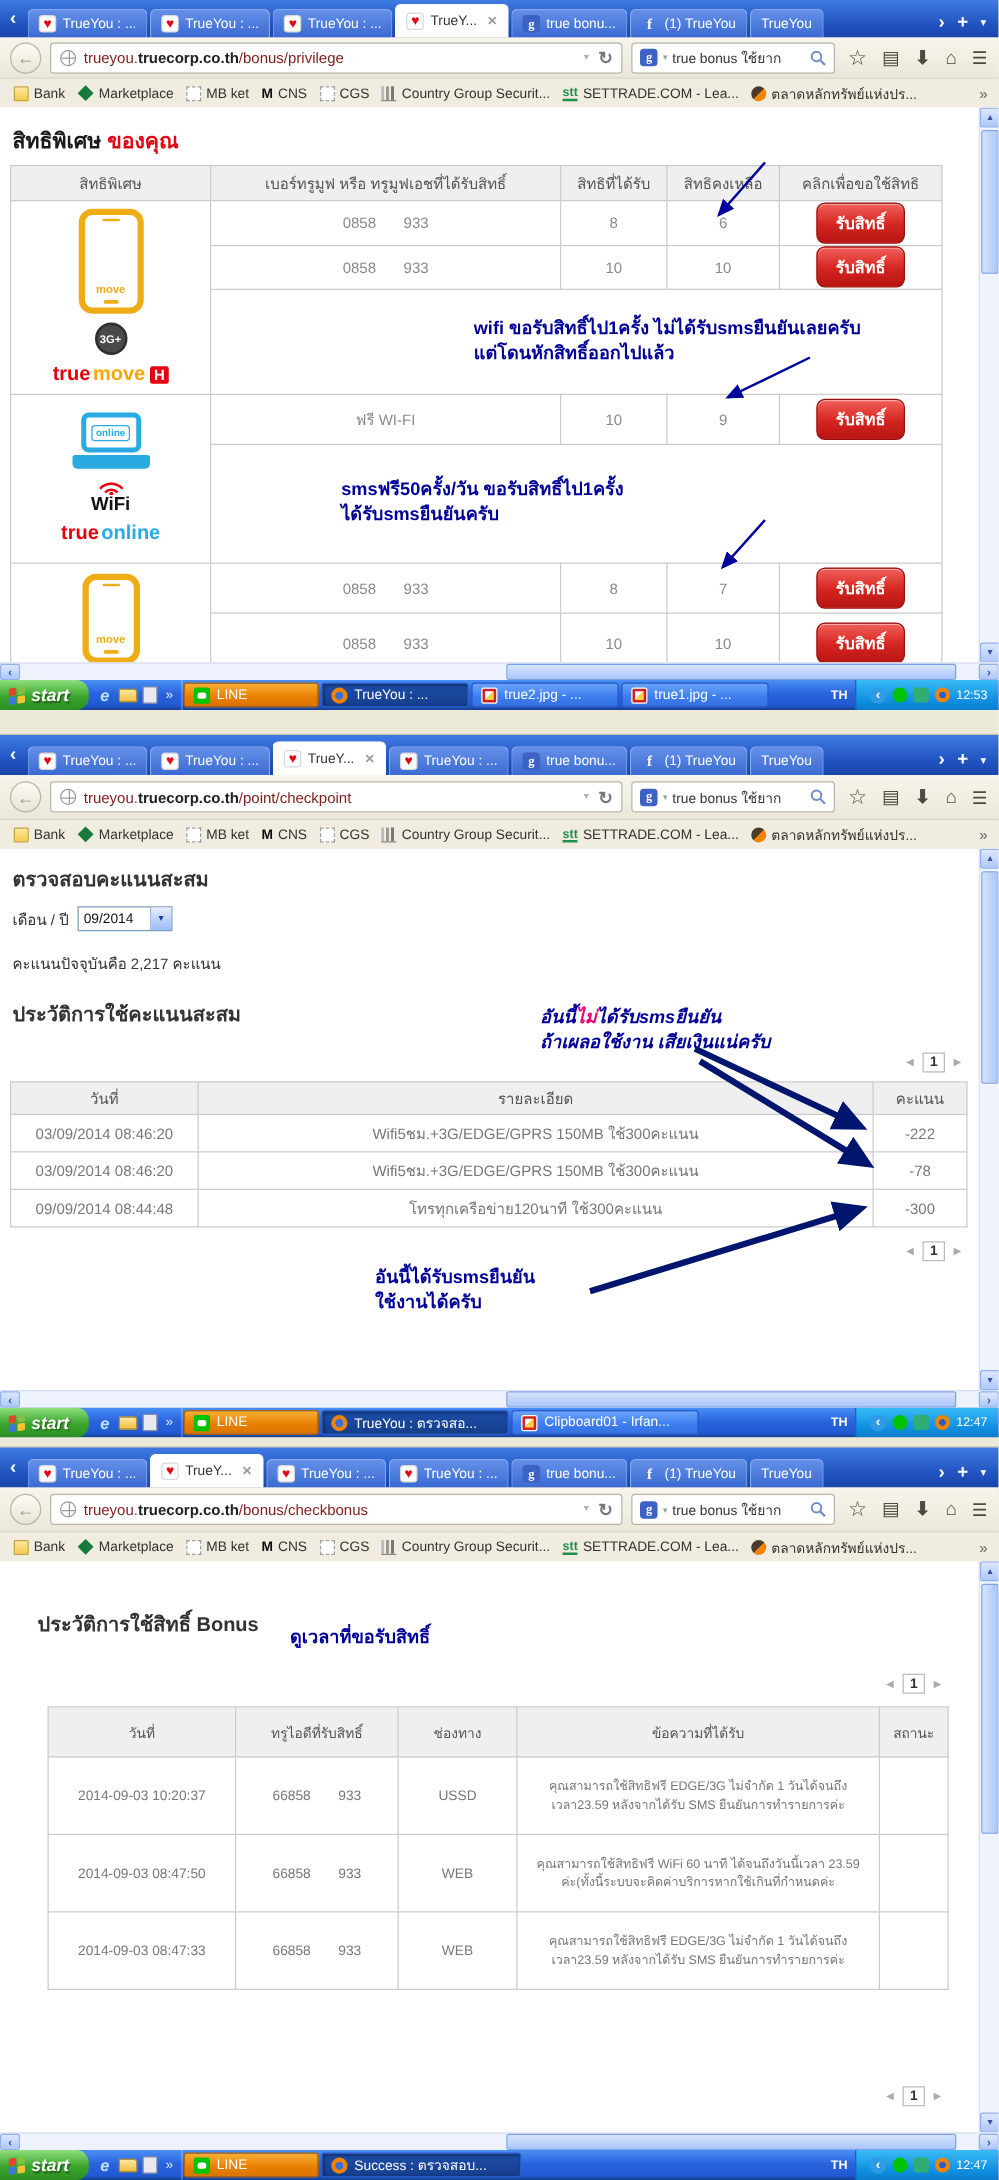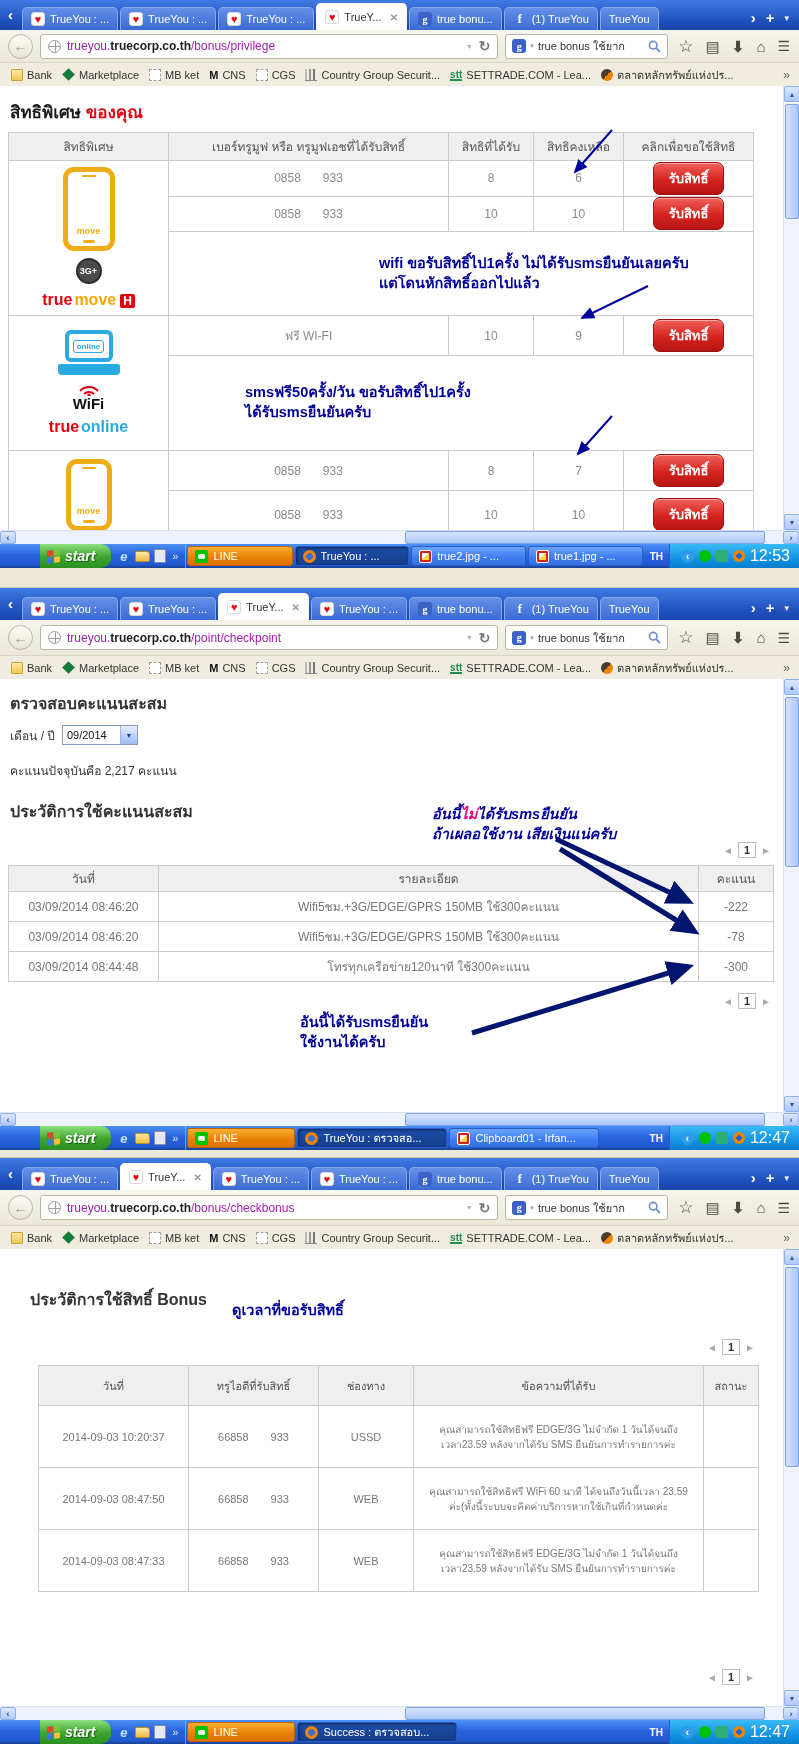--- a/index.html
+++ b/index.html
@@ -28,21 +28,21 @@
 .tc-list { font-size: 9px; }
 .tc-right { font-size: 15px; font-weight: bold; }
 
 
 .navbar { flex: 0 0 33px; background: linear-gradient(#f7f5ec, #ebe8d9); border-bottom: 1px solid #d9d5c3; display: flex; align-items: center; gap: 7px; padding: 0 8px; }
 .back-btn { width: 25px; height: 25px; border-radius: 50%; border: 1px solid #b9b6a8; background: linear-gradient(#fcfbf6, #e8e5d6); color: #9a9786; display: flex; align-items: center; justify-content: center; font-size: 14px; flex: 0 0 auto; }
 .urlbox { flex: 1 1 auto; height: 25px; background: #fff; border: 1px solid #b9b6a8; border-radius: 3px; display: flex; align-items: center; gap: 6px; padding: 0 7px; font-size: 12px; min-width: 0; }
 .globe-icon { flex: 0 0 auto; width: 13px; height: 13px; border: 1px solid #9a9a9a; border-radius: 50%; position: relative; overflow: hidden; }
 .globe-icon i { position: absolute; left: 0; right: 0; top: 50%; border-top: 1px solid #9a9a9a; }
 .globe-icon b { position: absolute; top: 0; bottom: 0; left: 50%; border-left: 1px solid #9a9a9a; }
-.url-sub, .url-path { color: #a21caf; }
+.url-sub, .url-path { color: #7f1d1d; }
 .url-domain { color: #222; font-weight: bold; }
 .url-spacer { flex: 1; }
 .url-drop { color: #b0b0b0; font-size: 7px; }
 .url-reload { color: #777; font-size: 14px; font-weight: bold; }
 .searchbox { flex: 0 0 163px; height: 25px; background: #fff; border: 1px solid #b9b6a8; border-radius: 3px; display: flex; align-items: center; gap: 4px; padding: 0 6px; font-size: 11px; color: #333; }
 .search-caret { color: #999; font-size: 7px; }
 .search-spacer { flex: 1; }
 .nav-icons { display: flex; align-items: center; gap: 12px; color: #4d4b41; flex: 0 0 auto; padding-left: 3px; }
 .ni { font-size: 15px; line-height: 1; }
 .ni.star { font-size: 17px; }
@@ -74,21 +74,21 @@
 .vscroll { position: absolute; top: 0; right: 0; bottom: 0; width: 16px; background: #f0f3fb; border-left: 1px solid #d9e0f0; }
 .vs-btn { position: absolute; left: 0; width: 16px; height: 16px; background: linear-gradient(#dde7fd, #aec8f8); border: 1px solid #8fb0ef; border-radius: 2px; color: #35549b; font-size: 7px; display: flex; align-items: center; justify-content: center; }
 .vs-btn.up { top: 0; } .vs-btn.down { bottom: 0; }
 .vs-thumb { position: absolute; left: 1px; width: 14px; background: linear-gradient(90deg,#d7e3fd,#aac6f8); border: 1px solid #7da2e8; border-radius: 2px; }
 .hscroll { flex: 0 0 14px; position: relative; background: #eef2fc; border-top: 1px solid #d9e0f0; }
 .hs-btn { position: absolute; top: 0; width: 16px; height: 13px; background: linear-gradient(#dde7fd, #aec8f8); border: 1px solid #8fb0ef; border-radius: 2px; color: #35549b; font-size: 9px; font-weight: bold; display: flex; align-items: center; justify-content: center; }
 .hs-btn.left { left: 0; } .hs-btn.right { right: 0; }
 .hs-thumb { position: absolute; top: 0; height: 13px; background: linear-gradient(#d7e3fd,#aac6f8); border: 1px solid #7da2e8; border-radius: 2px; }
 
 
-.taskbar { flex: 0 0 24px; display: flex; align-items: stretch; background: linear-gradient(#4a90f5, #2a64dd 45%, #2059d2 85%, #16408f); color: #fff; overflow: hidden; padding-left: 40px; }
+.taskbar { flex: 0 0 24px; display: flex; align-items: stretch; background: linear-gradient(#4a90f5, #2a64dd 45%, #2059d2 85%, #16408f); color: #fff; overflow: hidden; }
 .start { display: flex; align-items: center; gap: 5px; padding: 0 16px 0 7px; background: linear-gradient(#8fe07f, #3ba52c 55%, #2c8f21); border-radius: 0 10px 10px 0; font-weight: bold; font-style: italic; font-size: 14px; text-shadow: 1px 1px 1px rgba(0,0,0,.45); flex: 0 0 auto; }
 .winflag { width: 13px; height: 13px; display: grid; grid-template-columns: 1fr 1fr; grid-template-rows: 1fr 1fr; gap: 1px; transform: skewY(-8deg); }
 .winflag span { border-radius: 1px; }
 .wf-r { background: #e0462c; } .wf-g { background: #7ec242; } .wf-b { background: #3f77d4; } .wf-y { background: #f3c334; }
 .ql { display: flex; align-items: center; gap: 4px; padding: 0 5px; border-right: 1px solid rgba(255,255,255,.35); flex: 0 0 auto; }
 .ql-ie { width: 15px; height: 15px; color: #bfe3ff; font-weight: bold; font-style: italic; font-size: 13px; display:flex; align-items:center; justify-content:center; }
 .ql-folder { width: 15px; height: 11px; background: linear-gradient(#ffe9a0, #f0be3e); border: 1px solid #b8922d; border-radius: 1px 3px 2px 2px; }
 .ql-calc { width: 12px; height: 14px; background: #e8e8f0; border: 1px solid #8888a8; border-radius: 1px; }
 .ql-more { color: #dfe9ff; font-size: 11px; padding: 0 2px; }
 .task-btn { display: flex; align-items: center; gap: 5px; margin: 2px 1px; padding: 0 7px; width: 118px; background: linear-gradient(#6aa4f8, #3c7cf0 60%, #3670de); border: 1px solid #2a5bc8; border-radius: 3px; font-size: 11px; color: #fff; white-space: nowrap; overflow: hidden; flex: 0 1 auto; }
@@ -101,21 +101,21 @@
 .tb-i.linechat { background: #00c300; position: relative; }
 .tb-i.linechat i { display:block; width: 7px; height: 5px; background: #fff; border-radius: 2px; }
 .tb-label { overflow: hidden; text-overflow: ellipsis; }
 .lang { align-self: center; font-size: 10px; font-weight: bold; padding: 0 6px; flex: 0 0 auto; }
 .tray { display: flex; align-items: center; gap: 5px; padding: 0 9px 0 11px; background: linear-gradient(#39bbf7, #0f8ee0 70%, #0b7ecb); border-left: 1px solid #1565c0; font-size: 11px; flex: 0 0 auto; margin-left: auto; }
 .tray-chev { font-size: 11px; font-weight: bold; color: #fff; background: #2f9ae6; border-radius: 50%; width: 13px; height: 13px; display: flex; align-items: center; justify-content: center; }
 .tr-i { width: 12px; height: 12px; border-radius: 2px; }
 .tr-i.line { background: #00c300; border-radius: 50%; }
 .tr-i.net { background: #2fae74; }
 .tr-i.ff { background: radial-gradient(circle at 50% 50%, #2a5fc8 0 30%, #f08300 32%); border-radius: 50%; }
-.clock { font-size: 16px; }
+.clock { font-size: 10px; }
 
 
 .w1-title { position: absolute; top: 12px; left: 10px; font-size: 17px; font-weight: bold; color: #1a1a1a; }
 .w1-title .accent { color: #e30613; }
 .ptable { position: absolute; top: 46px; left: 8px; border-collapse: collapse; table-layout: fixed; width: 745px; font-size: 12px; color: #8a8a8a; }
 .ptable th { background: #efefef; border: 1px solid #ccc; font-weight: normal; color: #555; height: 28px; font-size: 12px; padding: 0 2px; }
 .ptable td { border: 1px solid #ccc; text-align: center; vertical-align: middle; }
 .numgap { display: inline-block; width: 22px; }
 .btn-red { display: inline-block; background: linear-gradient(#f2605a, #d42420 55%, #b81512); border: 1px solid #991010; border-radius: 7px; color: #fff; font-weight: bold; font-size: 13px; padding: 5px 15px; box-shadow: inset 0 1px 0 rgba(255,255,255,.45); }
 .ann-cell { text-align: left !important; }
@@ -342,21 +342,21 @@
                     <span class="t-cyan">online</span>
                   </div>
           </div>
         </td>
         <td>ฟรี WI-FI</td>
         <td>10</td>
         <td>9</td>
         <td><span class="btn-red">รับสิทธิ์</span></td>
       </tr>
       <tr style="height:95px">
-        <td colspan="4" class="ann-cell" style="padding-left:76px">
+        <td colspan="4" class="ann-cell" style="padding-left:104px">
           <div class="ann-inner">
                   <div>smsฟรี50ครั้ง/วัน ขอรับสิทธิ์ไป1ครั้ง</div>
                   <div>ได้รับsmsยืนยันครับ</div>
                 </div>
         </td>
       </tr>
       <tr style="height:40px">
         <td rowspan="2">
           <div class="logo-stack">
                   <div class="phone-logo" style="width:46px;height:72px">
@@ -590,21 +590,21 @@
               <td>03/09/2014 08:46:20</td>
               <td>Wifi5ชม.+3G/EDGE/GPRS 150MB ใช้300คะแนน</td>
               <td>-222</td>
             </tr>
       <tr>
               <td>03/09/2014 08:46:20</td>
               <td>Wifi5ชม.+3G/EDGE/GPRS 150MB ใช้300คะแนน</td>
               <td>-78</td>
             </tr>
       <tr>
-              <td>03/09/2014 08:44:48</td>
+              <td>09/09/2014 08:44:48</td>
               <td>โทรทุกเครือข่าย120นาที ใช้300คะแนน</td>
               <td>-300</td>
             </tr>
     </tbody>
         </table>
     <div class="pager" style="top:314px;right:28px;">
       <span>◄</span>
       <span class="pg-num">1</span>
       <span>►</span>
     </div>

